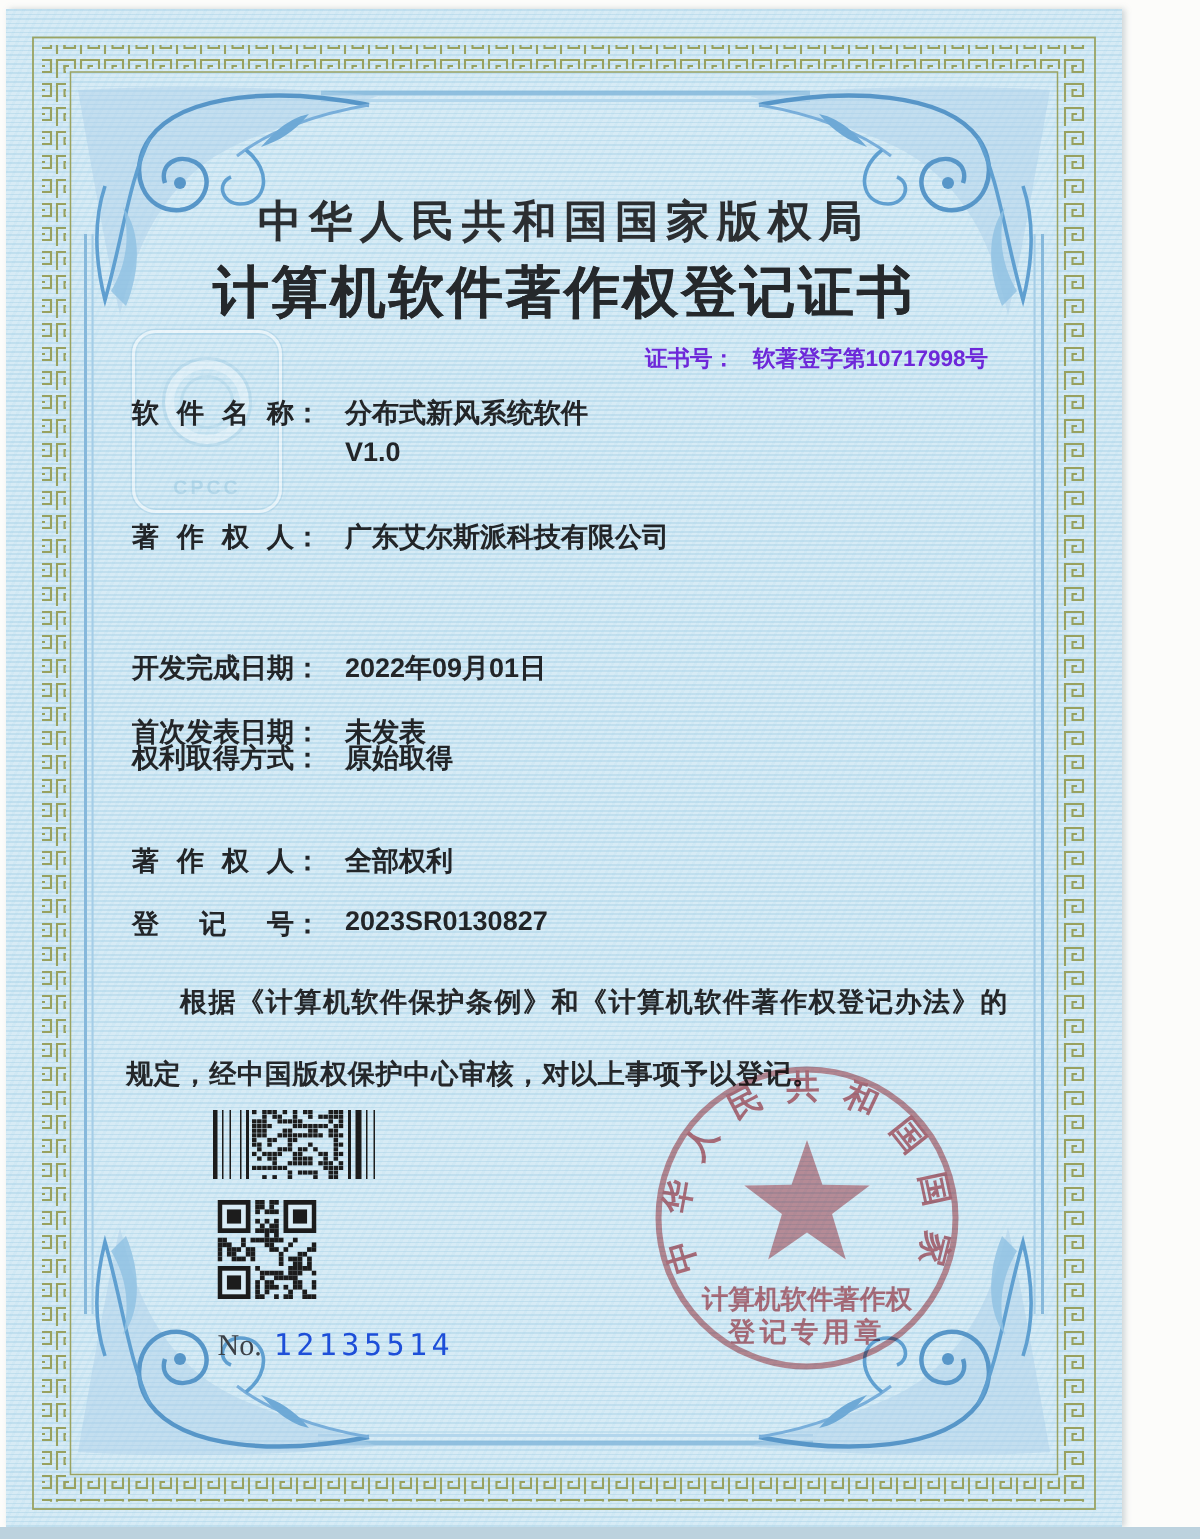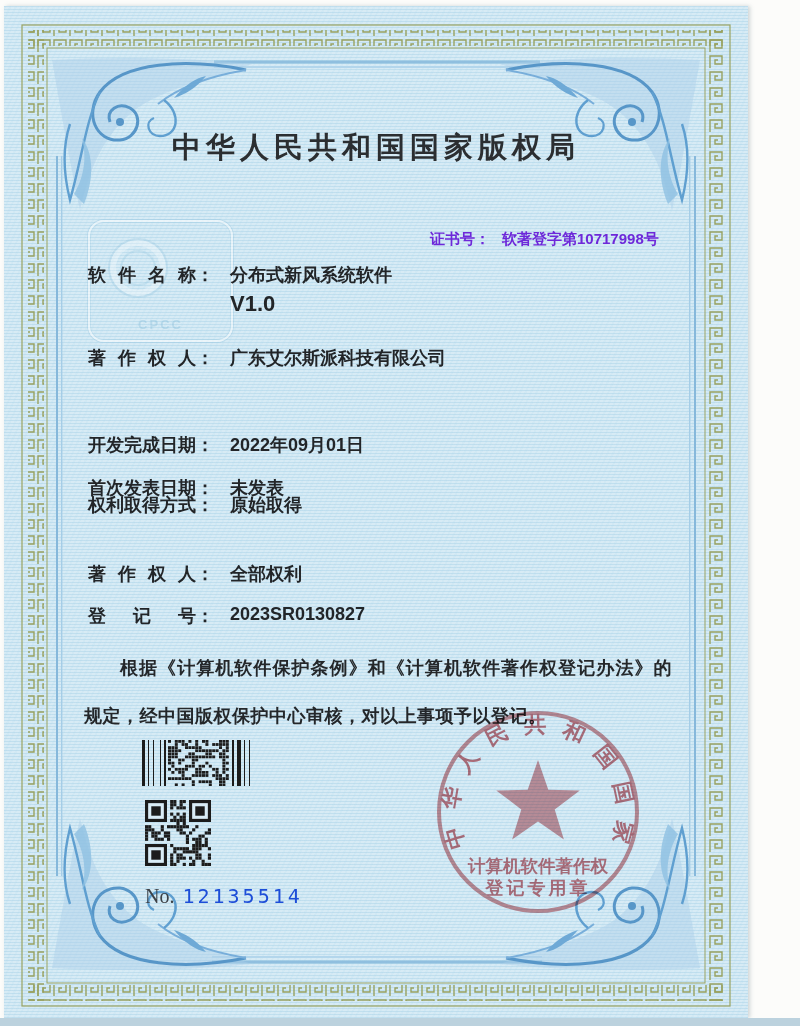--- a/index.html
+++ b/index.html
@@ -8,36 +8,36 @@
   
   .paper{position:absolute;left:4px;top:6px;width:744px;height:1012px;background:#d7ebf5;box-shadow:2px 0 4px rgba(120,140,150,.35);}
   .paper::before{content:"";position:absolute;inset:0;
     background:repeating-linear-gradient(0deg, rgba(165,208,230,.45) 0 1px, rgba(236,247,252,0) 1px 3px),
                repeating-linear-gradient(115deg, rgba(190,224,240,.25) 0 2px, rgba(255,255,255,0) 2px 5px);
     pointer-events:none;}
   .bottom-edge{position:absolute;left:0;bottom:0;width:800px;height:8px;background:#bcd2de;}
   svg.layer{position:absolute;left:0;top:0;pointer-events:none;}
   
   .emboss{position:absolute;left:84px;top:214px;width:96px;height:118px;border-radius:16px;
-    border:2px solid rgba(255,255,255,.85);box-shadow:0 0 0 1px rgba(130,185,215,.45), inset 0 0 0 1px rgba(130,185,215,.35);opacity:.6;padding-left:45px;}
+    border:2px solid rgba(255,255,255,.85);box-shadow:0 0 0 1px rgba(130,185,215,.45), inset 0 0 0 1px rgba(130,185,215,.35);opacity:.6;}
   .emboss .ring{position:absolute;left:18px;top:16px;width:56px;height:56px;border-radius:50%;border:2px solid rgba(130,185,215,.4);box-shadow:inset 0 0 0 6px rgba(255,255,255,.5);}
   .emboss .ring2{position:absolute;left:30px;top:28px;width:32px;height:32px;border-radius:50%;border:2px solid rgba(130,185,215,.35);}
   .emboss .cpcc{position:absolute;left:0;right:0;bottom:8px;text-align:center;font-size:13px;letter-spacing:2px;color:rgba(120,180,212,.55);font-weight:bold;}
   
   .title1{position:absolute;left:0;top:122px;width:744px;text-align:center;
     font-family:"Liberation Serif","DejaVu Serif",serif;font-weight:bold;font-size:29px;letter-spacing:5px;color:#2b2e31;}
   .title2{position:absolute;left:0;top:164px;width:744px;text-align:center;
     font-family:"Liberation Serif","DejaVu Serif",serif;font-weight:bold;font-size:37px;letter-spacing:2px;color:#25282b;text-shadow:.4px 0 0 #25282b;}
   .certno{position:absolute;left:426px;top:224px;font-size:15px;font-weight:bold;color:#6d28d9;white-space:nowrap;}
   .certno .gap{display:inline-block;width:12px;}
   
   .row{position:absolute;left:84px;font-size:18px;font-weight:bold;color:#222528;white-space:nowrap;}
   .row .lbl{display:inline-block;width:108px;text-align:justify;text-align-last:justify;}
   .row .val{position:absolute;left:142px;white-space:nowrap;}
-  .val2{position:absolute;left:226px;top:285px;font-size:22px;font-weight:bold;color:#222528;text-align:center;}
+  .val2{position:absolute;left:226px;top:285px;font-size:18px;font-weight:bold;color:#222528;text-align:center;}
   
   .statement{position:absolute;left:80px;top:638px;width:588px;font-size:18px;font-weight:bold;color:#24272a;
     line-height:48px;text-indent:2em;letter-spacing:.5px;text-align:justify;}
   
   .barcode{position:absolute;left:138px;top:734px;}
   .qr{position:absolute;left:141px;top:794px;}
   
   .serial{position:absolute;left:141px;top:878px;font-size:20px;white-space:nowrap;}
   .serial .no{font-family:"Liberation Serif","DejaVu Serif",serif;color:#3c4147;}
   .serial .num{font-family:"DejaVu Sans Mono","Liberation Mono",monospace;color:#1d4ed8;letter-spacing:3px;margin-left:8px;margin-top:34px;}
@@ -101,20 +101,21 @@
         </g>
     </svg>
 
     <div class="emboss">
       <div class="ring"></div>
       <div class="ring2"></div>
       <div class="cpcc">CPCC</div>
     </div>
 
     <div class="title1">中华人民共和国国家版权局</div>
+    <div class="title2">计算机软件著作权登记证书</div>
     <div class="certno">
       <span>证书号：</span><span class="gap"></span><span>软著登字第10717998号</span>
     </div>
 
     <div class="row" style="top:257px">
       <span class="lbl">软件名称</span><span>：</span>
       <span class="val">分布式新风系统软件</span>
     </div>
     <div class="val2">V1.0</div>
     <div class="row" style="top:340px">

